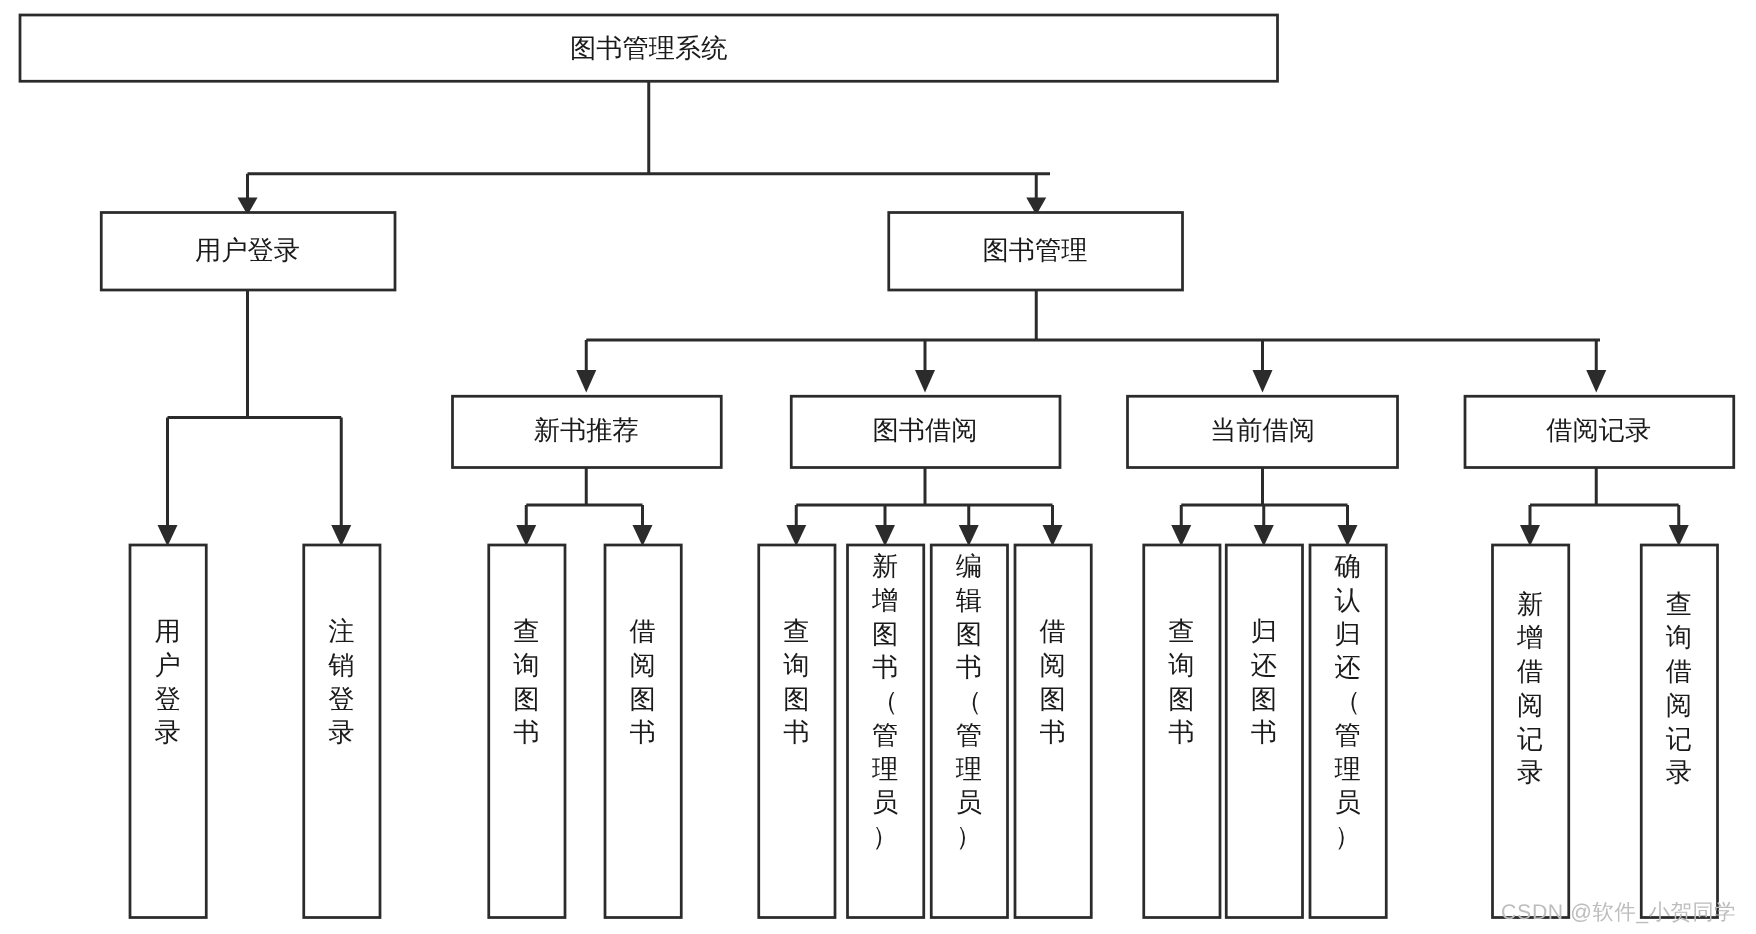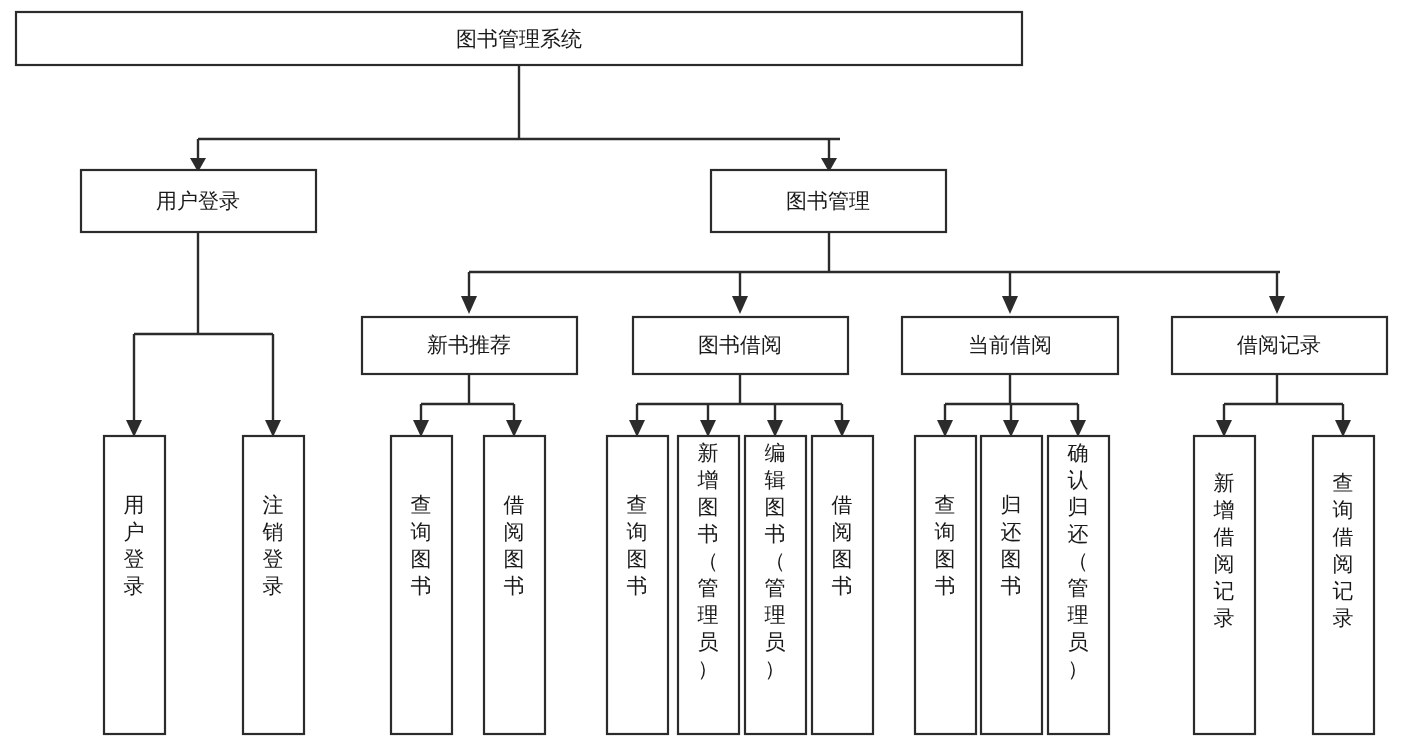--- a/index.html
+++ b/index.html
@@ -192,13 +192,14 @@
       <text class="node-label-vertical" x="1078" y="460"><tspan x="1078" y="460">确</tspan><tspan x="1078" y="487">认</tspan><tspan x="1078" y="514">归</tspan><tspan x="1078" y="541">还</tspan><tspan x="1078" y="568">（</tspan><tspan x="1078" y="595">管</tspan><tspan x="1078" y="622">理</tspan><tspan x="1078" y="649">员</tspan><tspan x="1078" y="676">）</tspan></text>
 
       <rect class="node-box" x="1194" y="436" width="61" height="298"></rect>
       <text class="node-label-vertical" x="1224" y="490"><tspan x="1224" y="490">新</tspan><tspan x="1224" y="517">增</tspan><tspan x="1224" y="544">借</tspan><tspan x="1224" y="571">阅</tspan><tspan x="1224" y="598">记</tspan><tspan x="1224" y="625">录</tspan></text>
 
       <rect class="node-box" x="1313" y="436" width="61" height="298"></rect>
       <text class="node-label-vertical" x="1343" y="490"><tspan x="1343" y="490">查</tspan><tspan x="1343" y="517">询</tspan><tspan x="1343" y="544">借</tspan><tspan x="1343" y="571">阅</tspan><tspan x="1343" y="598">记</tspan><tspan x="1343" y="625">录</tspan></text>
     </g>
   </svg>
 
+  <div class="watermark">CSDN @软件_小贺同学</div>
 </div>
 
 </body></html>

